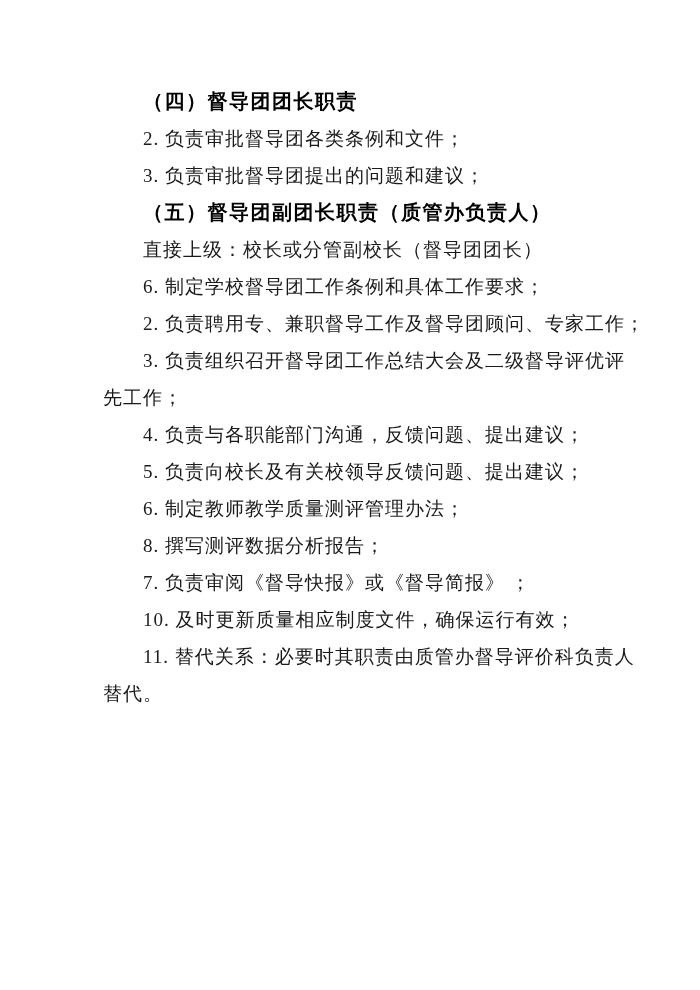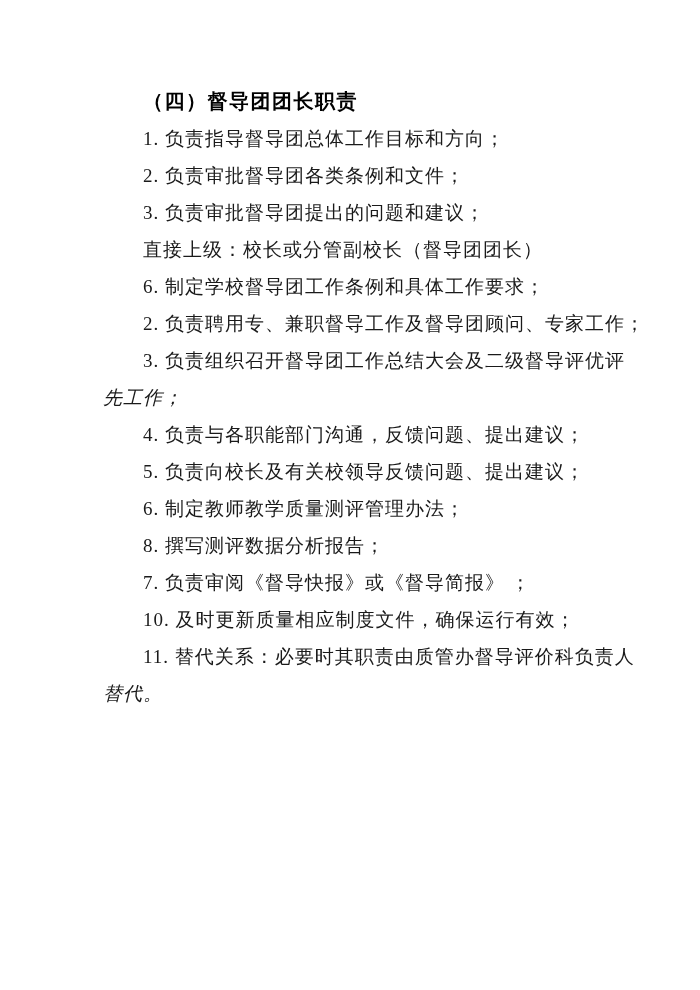--- a/index.html
+++ b/index.html
@@ -23,21 +23,20 @@
     line-height: 37px;
     height: 37px;
     color: #1a1a1a;
     letter-spacing: 1px;
     white-space: nowrap;
     text-indent: 40px;
     overflow: visible;
   }
   .line.cont {
     text-indent: 0;
-    font-style: italic;
   }
   .heading {
     font-family: "Liberation Sans", "DejaVu Sans", sans-serif;
     font-weight: bold;
     font-size: 20px;
     line-height: 37px;
     height: 37px;
     color: #000000;
     letter-spacing: 1.5px;
     white-space: nowrap;
@@ -45,25 +44,25 @@
     overflow: visible;
   }
 </style>
 </head>
 <body>
 
 <div class="page">
   <div class="doc">
       <div>
         <div class="heading">（四）督导团团长职责</div>
-        <div class="line">1. 负责指导督导团总体工作目标和方向；</div>
         <div class="line">2. 负责审批督导团各类条例和文件；</div>
         <div class="line">3. 负责审批督导团提出的问题和建议；</div>
       </div>
       <div>
+        <div class="heading">（五）督导团副团长职责（质管办负责人）</div>
         <div class="line">直接上级：校长或分管副校长（督导团团长）</div>
         <div class="line">6. 制定学校督导团工作条例和具体工作要求；</div>
         <div class="line">2. 负责聘用专、兼职督导工作及督导团顾问、专家工作；</div>
         <div class="line">3. 负责组织召开督导团工作总结大会及二级督导评优评</div>
         <div class="line cont">先工作；</div>
         <div class="line">4. 负责与各职能部门沟通，反馈问题、提出建议；</div>
         <div class="line">5. 负责向校长及有关校领导反馈问题、提出建议；</div>
         <div class="line">6. 制定教师教学质量测评管理办法；</div>
         <div class="line">8. 撰写测评数据分析报告；</div>
         <div class="line">7. 负责审阅《督导快报》或《督导简报》 ；</div>

